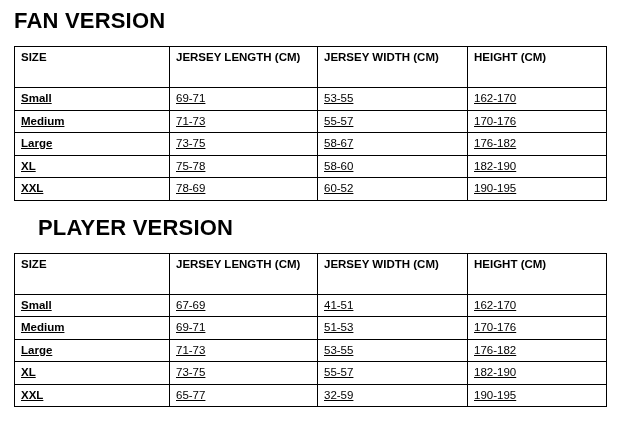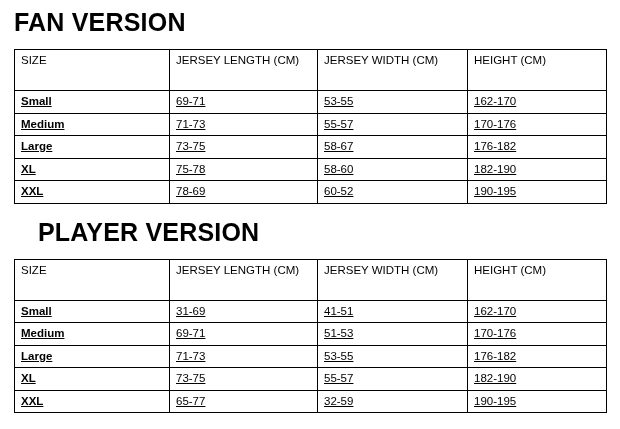--- a/index.html
+++ b/index.html
@@ -15,21 +15,21 @@
     overflow: hidden;
   }
   .page {
     position: relative;
     width: 620px;
     height: 429px;
     box-sizing: border-box;
     padding: 0 14px;
   }
   .section-title {
-    font-size: 25px;
+    font-size: 22px;
     font-weight: bold;
     letter-spacing: 0.2px;
     line-height: 1;
     margin: 0;
   }
   .title-fan {
     padding-top: 10px;
   }
   .title-player {
     padding-top: 16px;
@@ -44,21 +44,21 @@
   table.size-table th,
   table.size-table td {
     border: 1px solid #000000;
     font-size: 11.5px;
     padding: 3px 5px 3px 6px;
     vertical-align: top;
     text-align: left;
     line-height: 1.35;
   }
   table.size-table th {
-    font-weight: normal;
+    font-weight: bold;
     height: 34px;
   }
   table.size-table td {
     height: 14px;
     text-decoration: underline;
   }
   table.size-table td.size-cell {
     font-weight: bold;
   }
   col.c1 { width: 155px; }
@@ -135,21 +135,21 @@
       <tr>
         <th>SIZE</th>
         <th>JERSEY LENGTH (CM)</th>
         <th>JERSEY WIDTH (CM)</th>
         <th>HEIGHT (CM)</th>
       </tr>
     </thead>
     <tbody>
       <tr>
         <td class="size-cell">Small</td>
-        <td>31-69</td>
+        <td>67-69</td>
         <td>41-51</td>
         <td>162-170</td>
       </tr>
       <tr>
         <td class="size-cell">Medium</td>
         <td>69-71</td>
         <td>51-53</td>
         <td>170-176</td>
       </tr>
       <tr>

